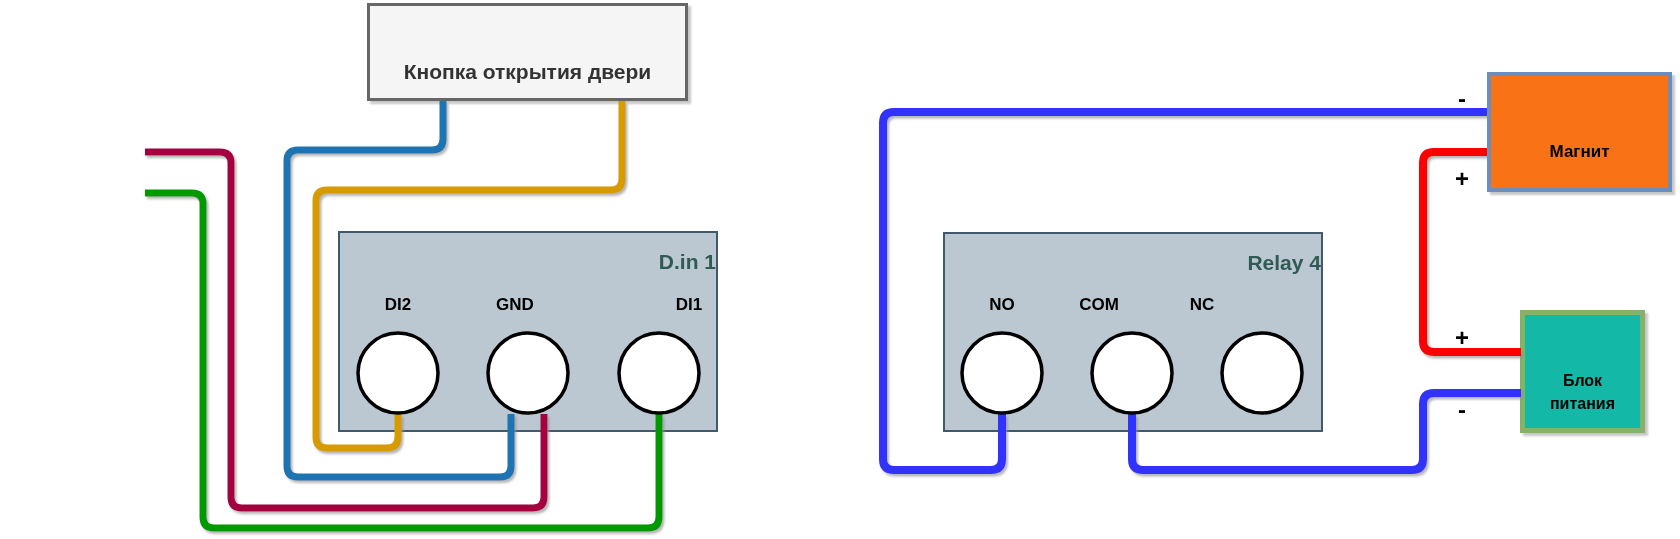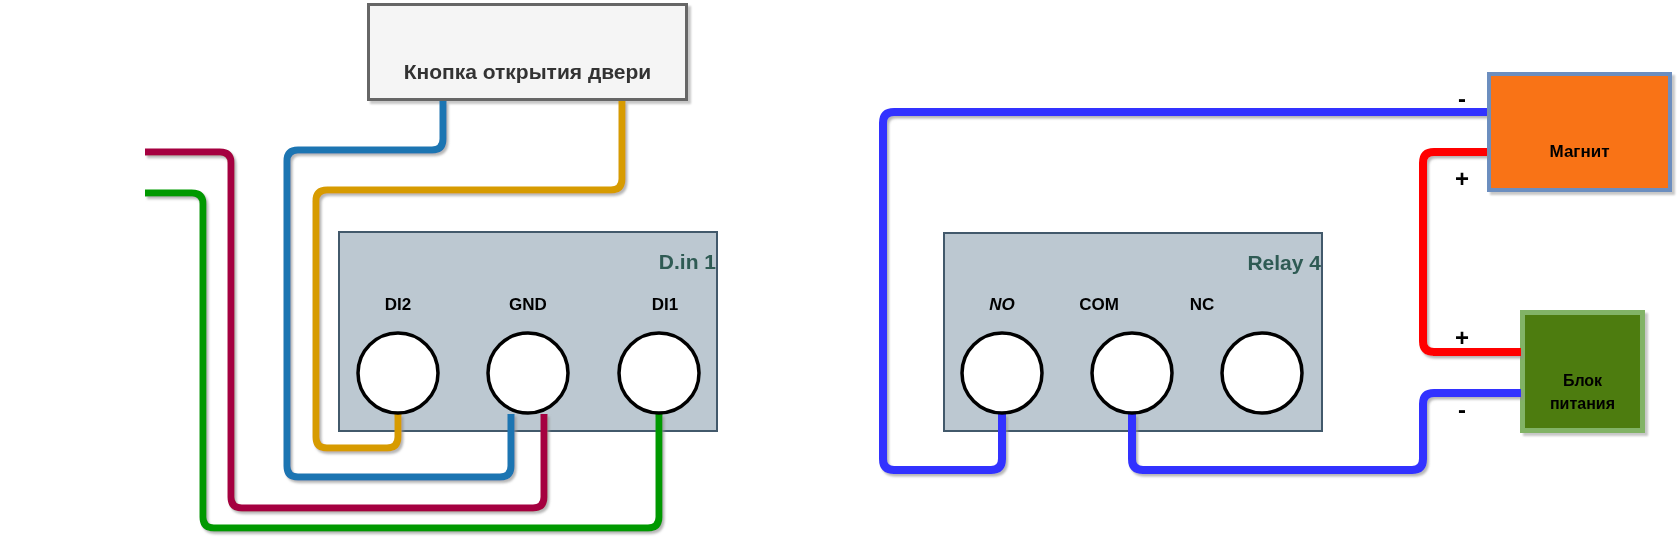--- a/index.html
+++ b/index.html
@@ -13,21 +13,21 @@
   }
   .shape .lbl{white-space:pre-line;margin-top:40px;}
   .box-shadow{box-shadow:3px 3px 2px rgba(0,0,0,0.22);}
   
   .box-button{left:367px;top:3px;width:321px;height:98px;border:3px solid #666666;background:#f5f5f5;color:#333333;font-size:21px;}
   
   .box-sensor{left:3px;top:110px;width:142px;height:123px;border:4px solid #d6b656;background:#fff2cc;color:#000000;font-size:18px;line-height:23px;}
   
   .box-magnet{left:1487px;top:72px;width:185px;height:120px;border:4px solid #6c8ebf;background:#f97316;color:#000000;font-size:17px;}
   
-  .box-psu{left:1520px;top:310px;width:125px;height:123px;border:5px solid #82b366;background:#4d7c0f;color:#000000;font-size:16px;line-height:23px;}
+  .box-psu{left:1520px;top:310px;width:125px;height:123px;border:5px solid #82b366;background:#14b8a6;color:#000000;font-size:16px;line-height:23px;}
   
   .tblock{position:absolute;box-sizing:border-box;z-index:1;border:2px solid #42596b;background:#bcc8d1;}
   .tblock-din{left:338px;top:231px;width:380px;height:201px;}
   .tblock-relay{left:943px;top:232px;width:380px;height:200px;}
   .tblock .title{position:absolute;top:11px;left:0;width:100%;text-align:right;font-weight:bold;font-size:21px;color:#2f5b54;margin-top:6px;}
   .term-label{position:absolute;width:90px;top:295px;text-align:center;font-weight:bold;font-size:17px;color:#000;z-index:2;}
   .polarity{position:absolute;width:44px;text-align:center;font-weight:bold;font-size:24px;color:#000;z-index:6;line-height:30px;}
   svg.wires{position:absolute;left:0;top:0;z-index:5;pointer-events:none;}
 </style>
 </head>
@@ -72,22 +72,22 @@
         <circle cx="398" cy="373" r="40" fill="#ffffff" stroke="#000000" stroke-width="3.5"></circle>
         <circle cx="528" cy="373" r="40" fill="#ffffff" stroke="#000000" stroke-width="3.5"></circle>
         <circle cx="659" cy="373" r="40" fill="#ffffff" stroke="#000000" stroke-width="3.5"></circle>
         <circle cx="1002" cy="373" r="40" fill="#ffffff" stroke="#000000" stroke-width="3.5"></circle>
         <circle cx="1132" cy="373" r="40" fill="#ffffff" stroke="#000000" stroke-width="3.5"></circle>
         <circle cx="1262" cy="373" r="40" fill="#ffffff" stroke="#000000" stroke-width="3.5"></circle>
       </g>
   </svg>
 
 <div class="term-label" style="left: 353px;">DI2</div>
-    <div class="term-label" style="left: 483px;">GND</div>
-    <div class="term-label" style="left: 620px;">DI1</div>
-    <div class="term-label" style="left: 957px; font-style: italic;">NO</div>
+    <div class="term-label" style="left: 470px;">GND</div>
+    <div class="term-label" style="left: 644px;">DI1</div>
+    <div class="term-label" style="left: 957px;">NO</div>
     <div class="term-label" style="left: 1054px;">COM</div>
     <div class="term-label" style="left: 1157px;">NC</div>
     <div class="polarity" style="left: 1440px; top: 84px;">-</div>
     <div class="polarity" style="left: 1440px; top: 164px;">+</div>
     <div class="polarity" style="left: 1440px; top: 323px;">+</div>
     <div class="polarity" style="left: 1440px; top: 395px;">-</div>
   </div>
 
 </body></html>

